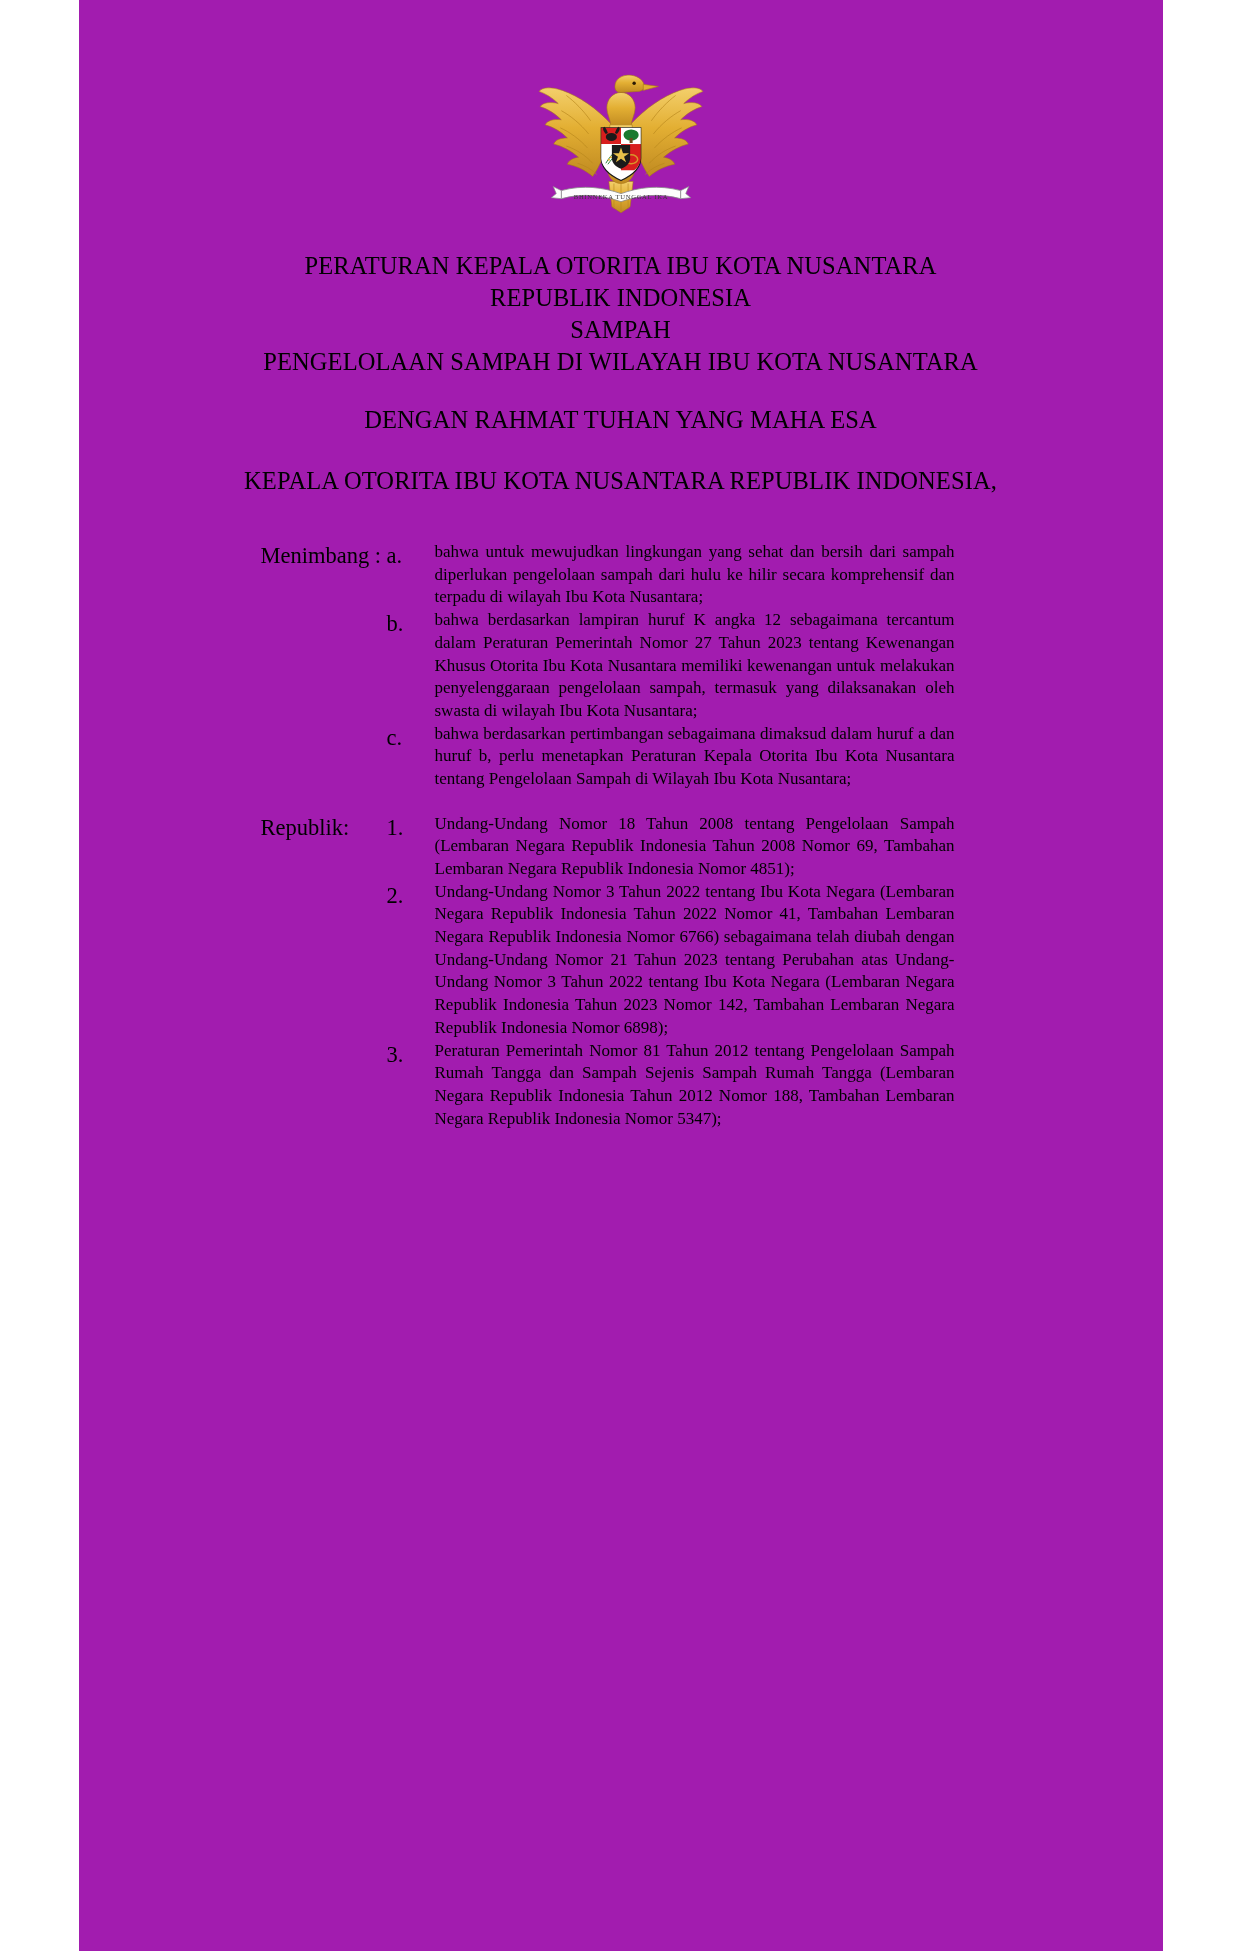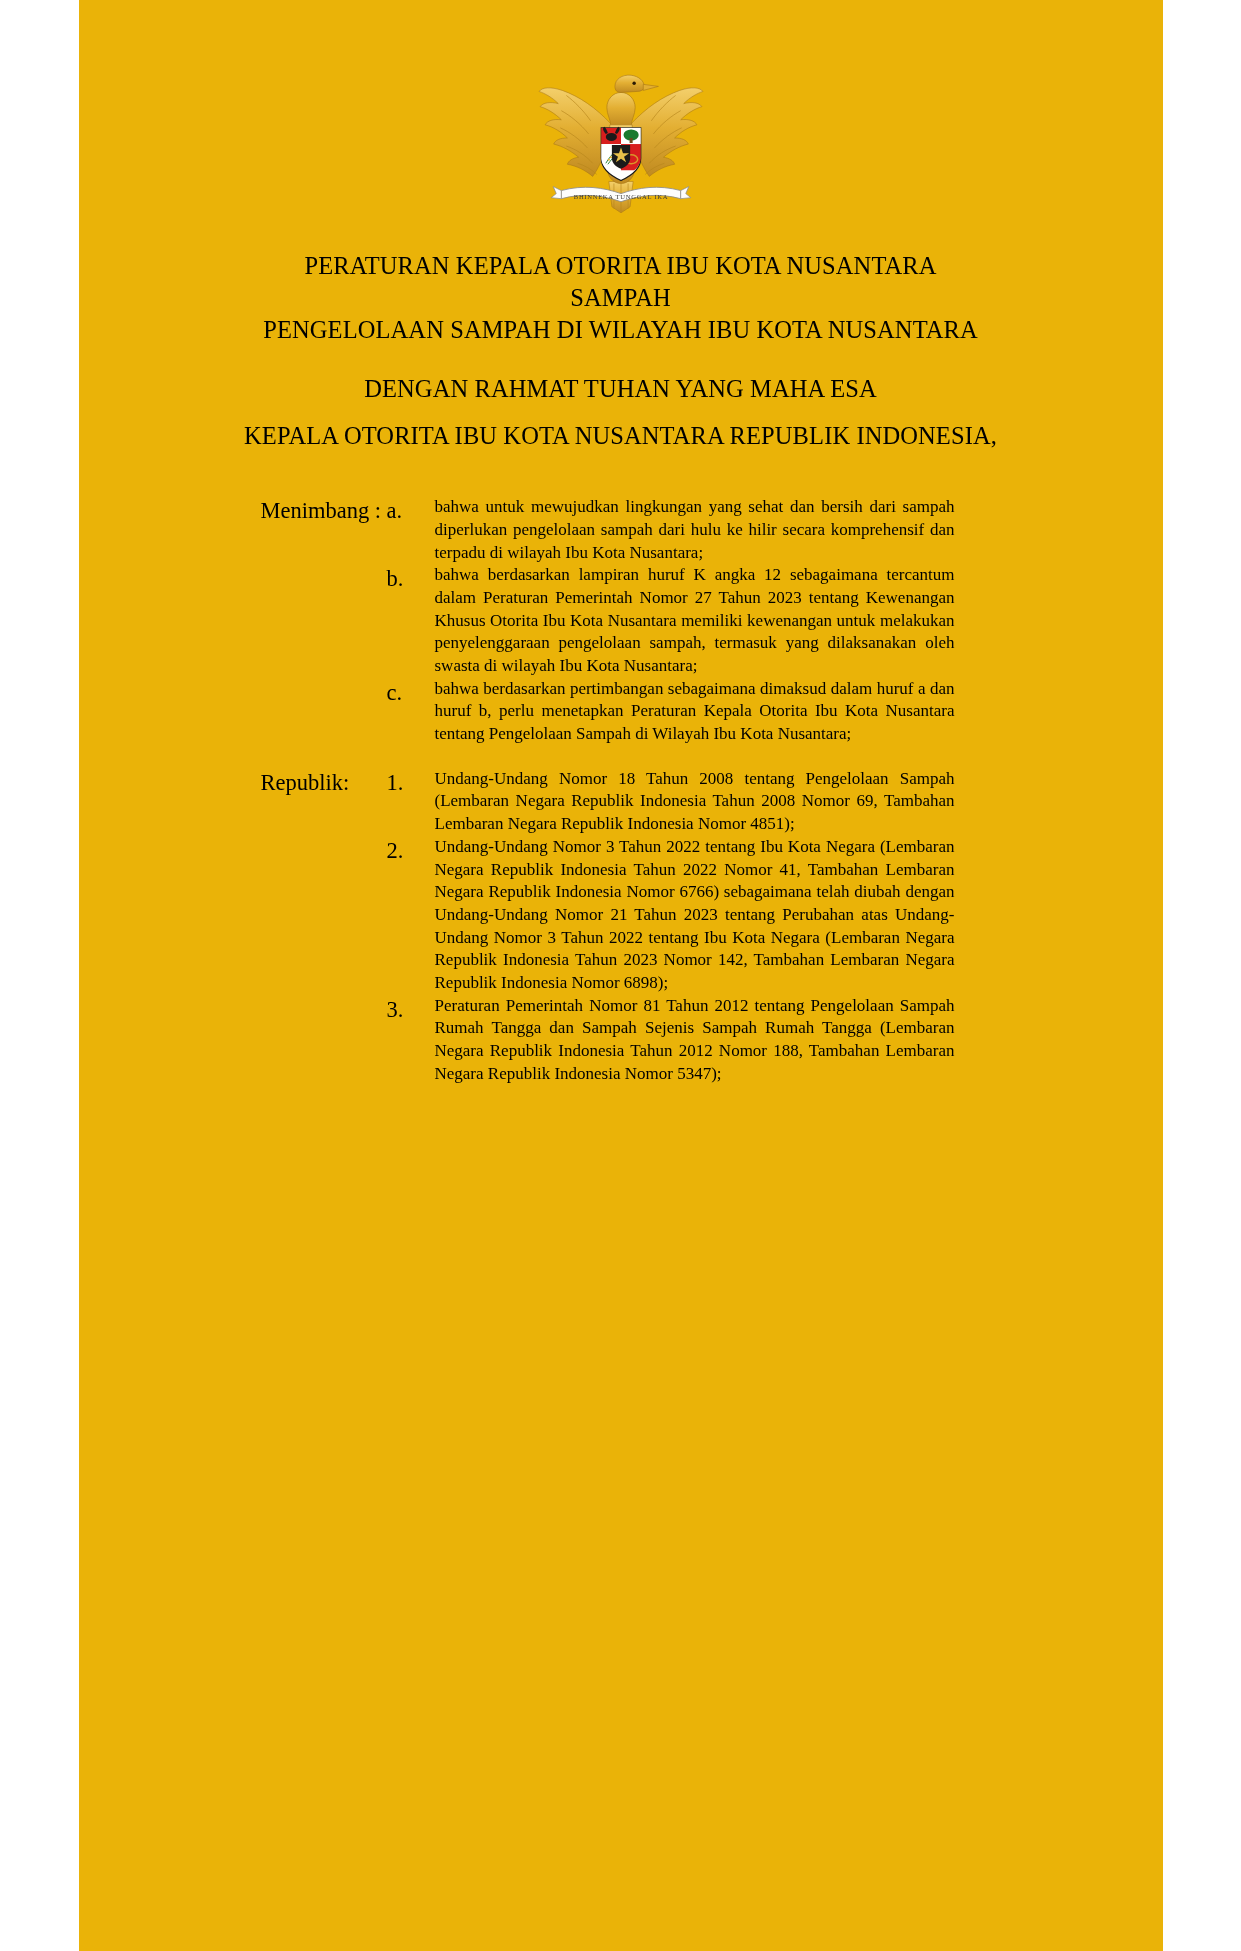--- a/index.html
+++ b/index.html
@@ -10,21 +10,21 @@
   }
   body {
     font-family: "Liberation Serif", "DejaVu Serif", serif;
     color: #000000;
   }
   .page {
     position: relative;
     width: 1084px;
     height: 1951px;
     margin: 0 auto;
-    background: #eab308;
+    background: #a21caf;
     overflow: hidden;
     box-sizing: border-box;
   }
 
   
   .emblem-wrap {
     width: 100%;
     text-align: center;
     padding-top: 64px;
     height: 160px;
@@ -42,21 +42,21 @@
     margin-top: 26px;
     font-size: 24.5px;
     line-height: 1.3;
     letter-spacing: 0.1px;
   }
   .title-line {
     display: block;
     white-space: nowrap;
   }
   .title-gap-1 { margin-top: 27px; }
-  .title-gap-2 { margin-top: 16px; }
+  .title-gap-2 { margin-top: 29px; }
 
   
   .sections {
     margin-top: 44px;
   }
   .section {
     position: relative;
   }
   .section + .section {
     margin-top: 22px;
@@ -195,20 +195,21 @@
           <path d="M52 250 L36 242 L42 256 L32 264 L52 266 Z" fill="#FDFDFD" stroke="#8A8A8A" stroke-width="1.4"></path>
           <path d="M288 250 L304 242 L298 256 L308 264 L288 266 Z" fill="#FDFDFD" stroke="#8A8A8A" stroke-width="1.4"></path>
           <text x="170" y="266" text-anchor="middle" font-family="Liberation Serif, serif" font-size="13" fill="#3A3A3A" letter-spacing="1.4">BHINNEKA TUNGGAL IKA</text>
         </g>
       </svg>
     </span>
   </div>
 
   <div class="title-block">
     <span class="title-line">PERATURAN KEPALA OTORITA IBU KOTA NUSANTARA</span>
+    <span class="title-line">REPUBLIK INDONESIA</span>
     <span class="title-line">SAMPAH</span>
     <span class="title-line">PENGELOLAAN SAMPAH DI WILAYAH IBU KOTA NUSANTARA</span>
     <span class="title-line title-gap-1">DENGAN RAHMAT TUHAN YANG MAHA ESA</span>
     <span class="title-line title-gap-2">KEPALA OTORITA IBU KOTA NUSANTARA REPUBLIK INDONESIA,</span>
   </div>
 
   <div class="sections">
 
     <div class="section">
 

